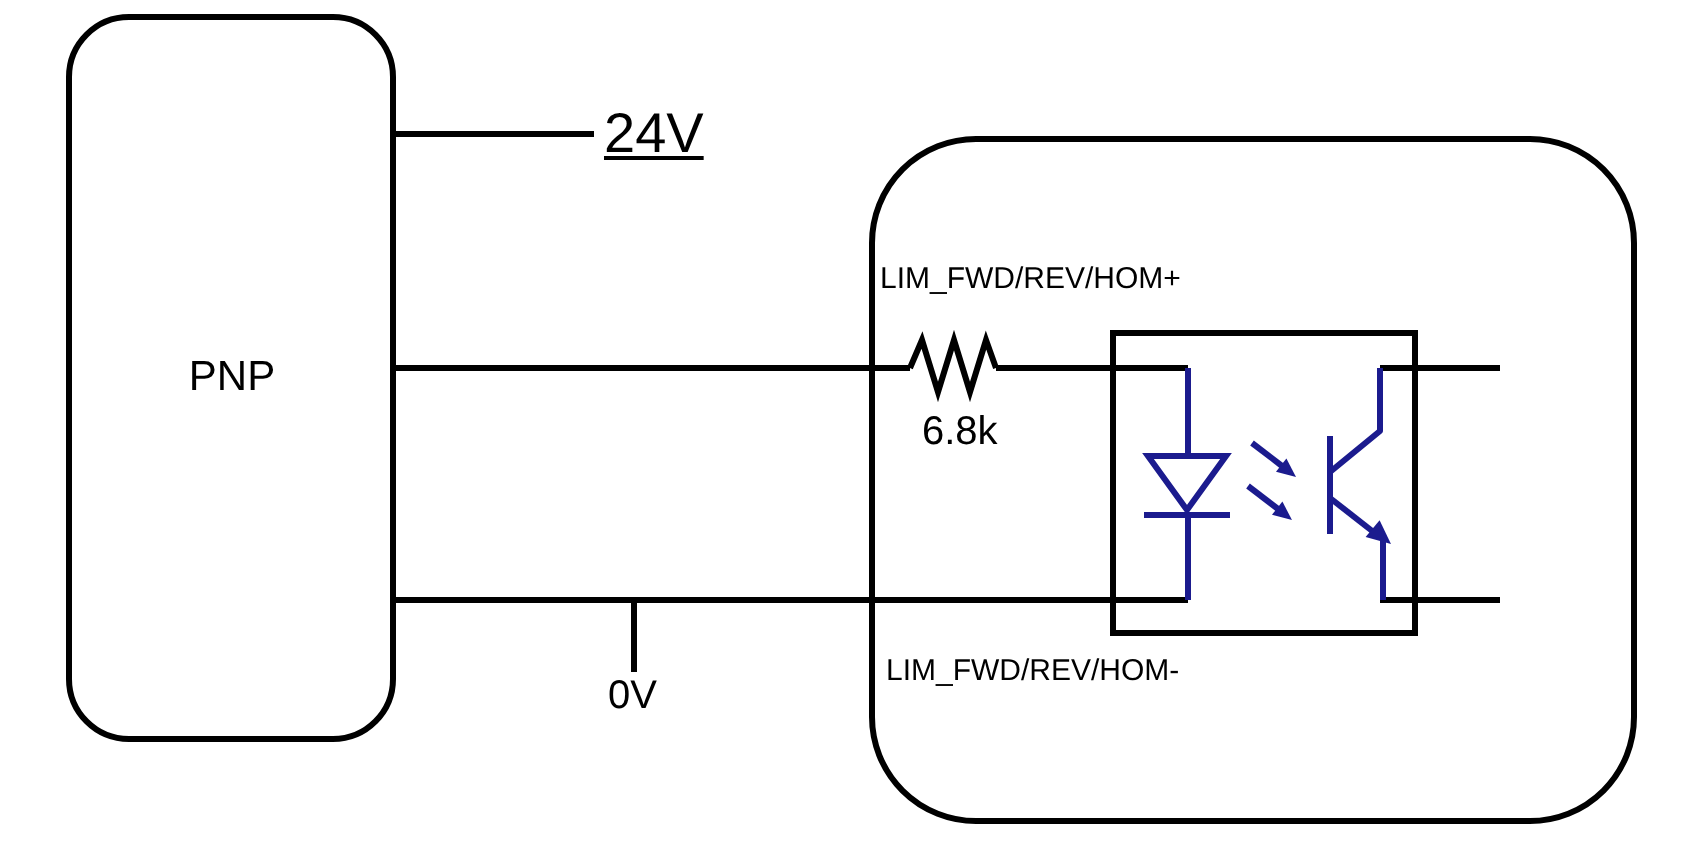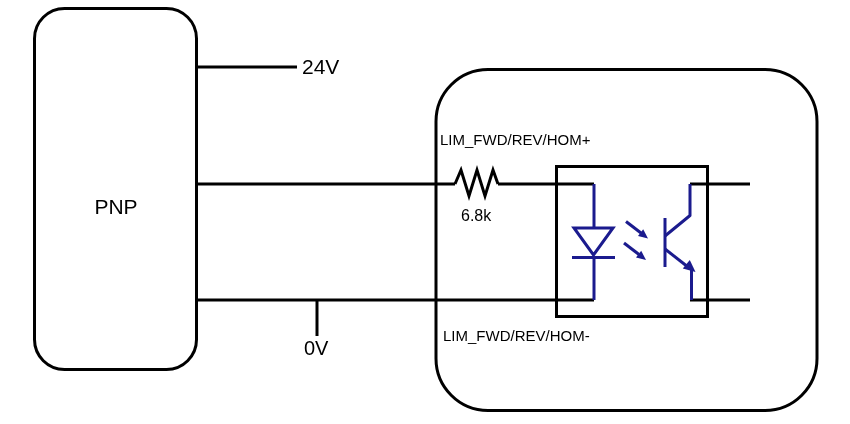--- a/index.html
+++ b/index.html
@@ -35,33 +35,33 @@
     stroke: none;
   }
   .lbl {
     position: absolute;
     color: var(--color-text, #000000);
     white-space: nowrap;
     user-select: none;
   }
   .lbl-sensor {
     left: 35px;
-    top: 26px;
+    top: 8px;
     width: 162px;
     height: 361px;
     display: flex;
     flex-direction: column;
     align-items: center;
     justify-content: center;
     font-size: 21px;
     line-height: 26px;
   }
-  .lbl-supply   { left: 302px; top: 56px;  font-size: 21px; line-height: 22px; }
+  .lbl-supply   { left: 302px; top: 56px;  font-size: 28px; line-height: 22px; text-decoration: underline; }
   .lbl-ground   { left: 304px; top: 338px; font-size: 20px; line-height: 20px; text-align: right; }
-  .lbl-resistor { left: 461px; top: 206px; font-size: 16px; line-height: 20px; }
+  .lbl-resistor { left: 461px; top: 206px; font-size: 20px; line-height: 20px; }
   .lbl-sig-pos  { left: 440px; top: 132px; font-size: 15px; line-height: 16px; }
   .lbl-sig-neg  { left: 443px; top: 328px; font-size: 15px; line-height: 16px; }
 </style>
 </head>
 <body>
 
 <div class="canvas">
 
   <svg width="850" height="424" viewBox="0 0 850 424">
 

